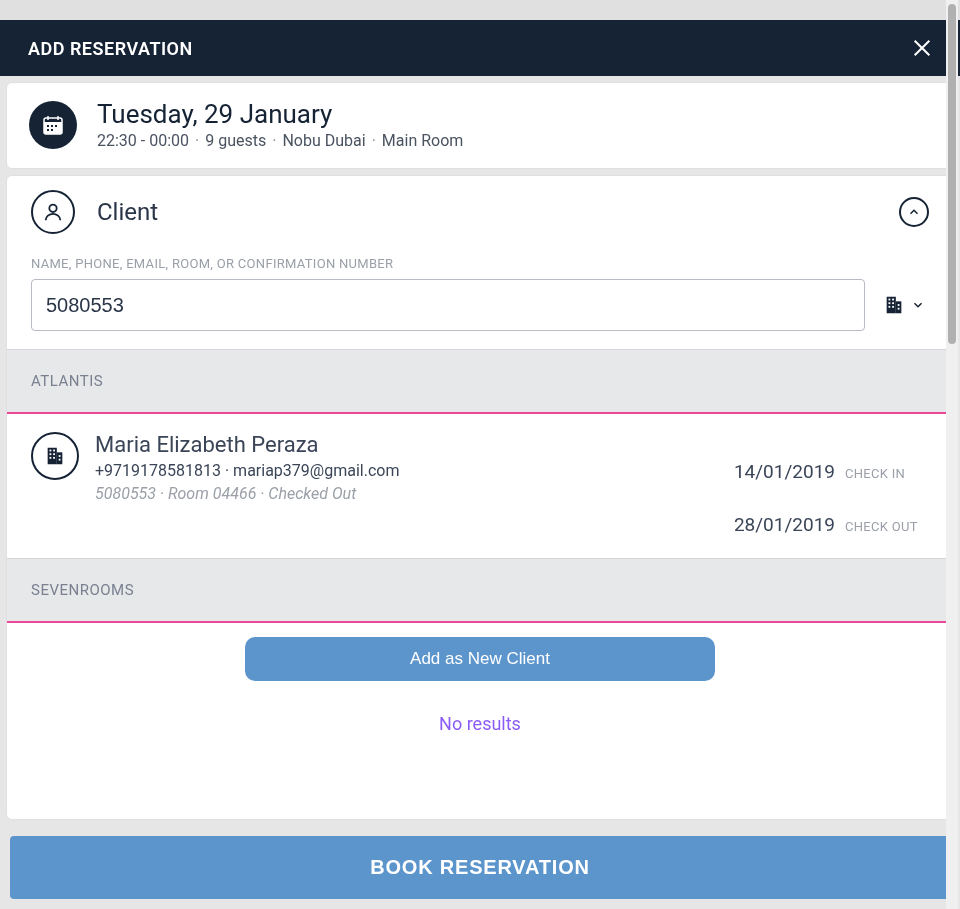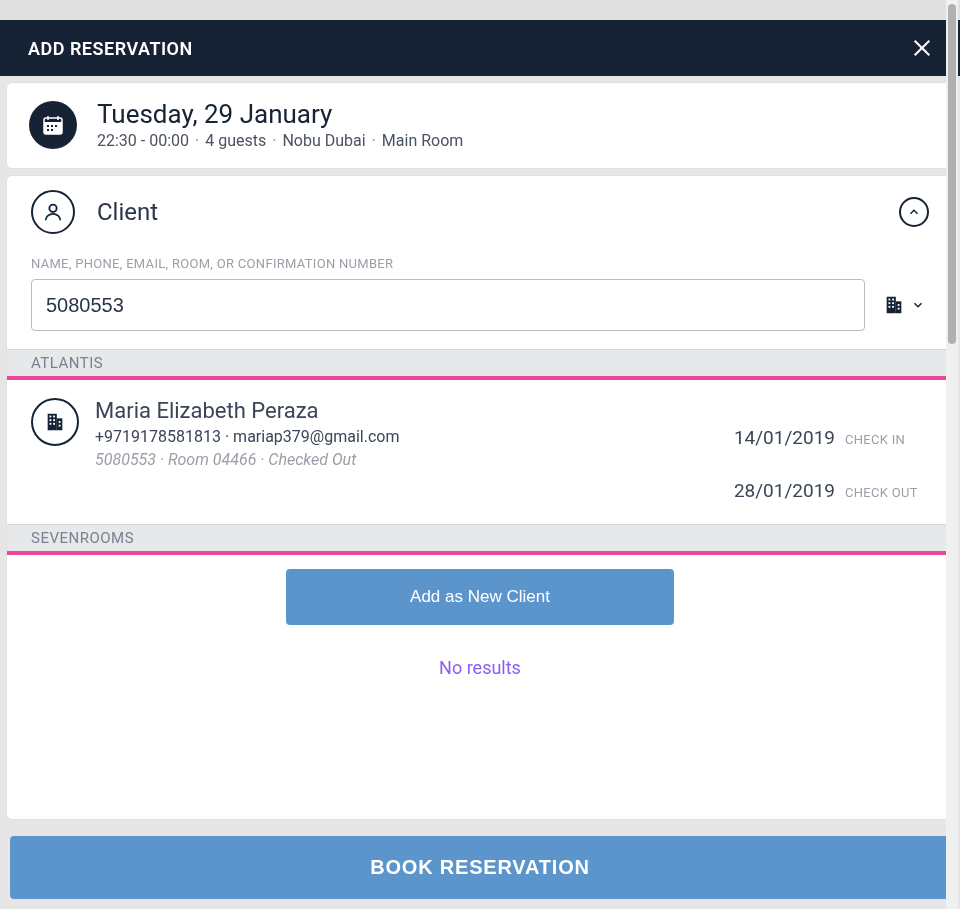--- a/index.html
+++ b/index.html
@@ -161,26 +161,26 @@
       align-items: center;
       gap: 6px;
       cursor: pointer;
       padding: 4px;
     }
     .source-dropdown svg.building { width: 22px; height: 22px; }
     .source-dropdown svg.chev { width: 14px; height: 14px; }
 
     .group-header {
       background: #e7e8ea;
-      padding: 4px 24px;
+      padding: 22px 24px;
       font-size: 15px;
       color: #7a8090;
       letter-spacing: 0.5px;
       border-top: 1px solid #d4d6da;
-      border-bottom: 4px solid #ec4899;
+      border-bottom: 2px solid #ec4899;
     }
 
     .result-row {
       display: flex;
       justify-content: space-between;
       padding: 18px 24px 20px 24px;
       cursor: pointer;
     }
     .result-left {
       display: flex;
@@ -237,24 +237,24 @@
     }
 
     .new-client-wrap {
       padding: 14px 0 20px 0;
       text-align: center;
     }
     .new-client-btn {
       background: #5c95cc;
       color: #fff;
       border: none;
-      border-radius: 4px;
+      border-radius: 10px;
       font-size: 17px;
-      padding: 18px 0;
-      width: 388px;
+      padding: 12px 0;
+      width: 470px;
       cursor: pointer;
     }
     .no-results {
       text-align: center;
       color: #8b5cf6;
       font-size: 18px;
       padding: 12px 0 20px 0;
     }
 
     .footer {
@@ -320,21 +320,21 @@
             <rect x="6" y="12" width="2" height="2" fill="#152335"></rect>
             <rect x="10" y="12" width="2" height="2" fill="#152335"></rect>
             <rect x="14" y="12" width="2" height="2" fill="#152335"></rect>
             <rect x="6" y="16" width="2" height="2" fill="#152335"></rect>
             <rect x="10" y="16" width="2" height="2" fill="#152335"></rect>
           </svg>
       </div>
       <div class="summary-text">
         <div class="date">Tuesday, 29 January</div>
         <div class="meta">
-          <span class="meta-part">22:30 - 00:00</span><span class="meta-dot">·</span><span class="meta-part">4 guests</span><span class="meta-dot">·</span><span class="meta-part">Nobu Dubai</span><span class="meta-dot">·</span><span class="meta-part">Main Room</span>
+          <span class="meta-part">22:30 - 00:00</span><span class="meta-dot">·</span><span class="meta-part">9 guests</span><span class="meta-dot">·</span><span class="meta-part">Nobu Dubai</span><span class="meta-dot">·</span><span class="meta-part">Main Room</span>
         </div>
       </div>
     </div>
 
     <div class="card client-card">
       <div class="client-header">
         <div class="client-header-left">
           <div class="person-circle">
             <svg viewBox="0 0 24 24" fill="none" stroke="#152335" stroke-width="2">
                 <circle cx="12" cy="8" r="4"></circle>

